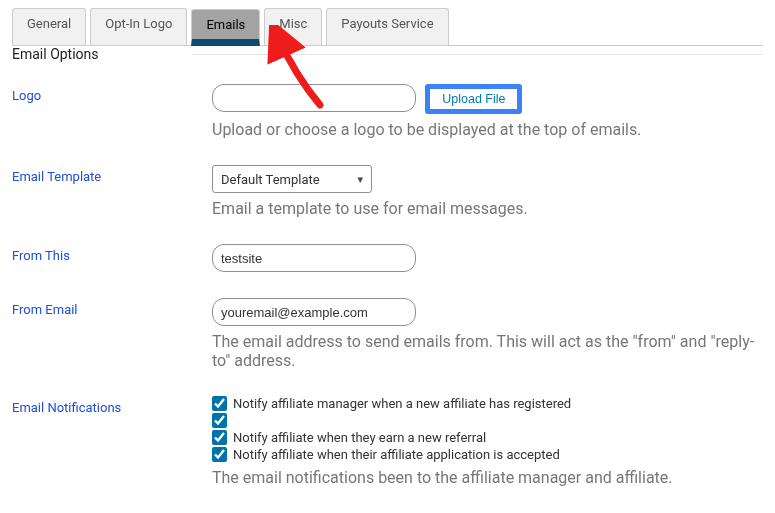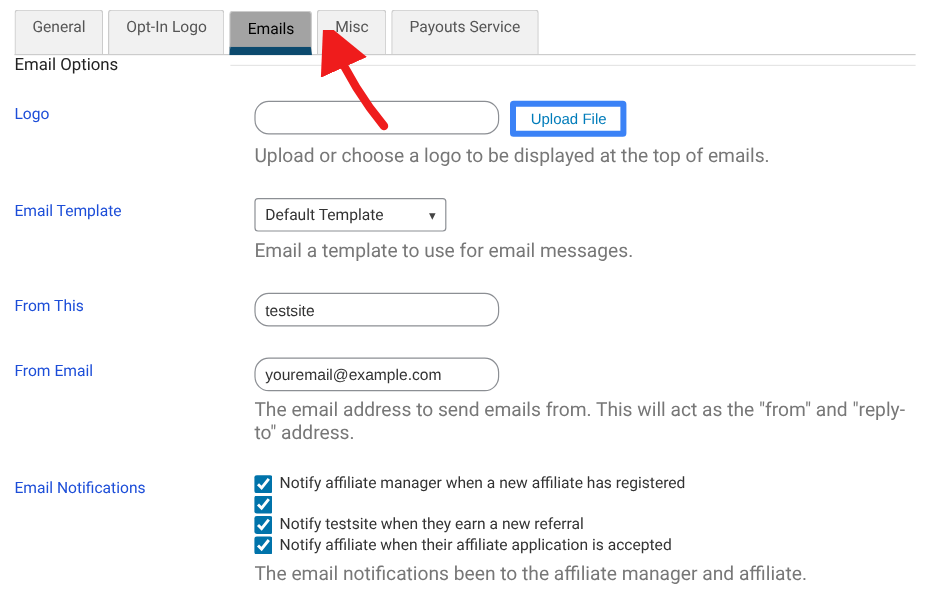--- a/index.html
+++ b/index.html
@@ -191,21 +191,21 @@
   <div class="field">
     <div class="check-line">
       <input type="checkbox" checked="" style="">
       <label>Notify affiliate manager when a new affiliate has registered</label>
     </div>
     <div class="check-line">
       <input type="checkbox" checked="" style="">
     </div>
     <div class="check-line">
       <input type="checkbox" checked="" style="">
-      <label>Notify testsite when they earn a new referral</label>
+      <label>Notify affiliate when they earn a new referral</label>
     </div>
     <div class="check-line">
       <input type="checkbox" checked="" style="">
       <label>Notify affiliate when their affiliate application is accepted</label>
     </div>
     <div class="help">The email notifications been to the affiliate manager and affiliate.</div>
   </div>
 </div>
 
 <div class="row" style="margin-bottom:0;">

